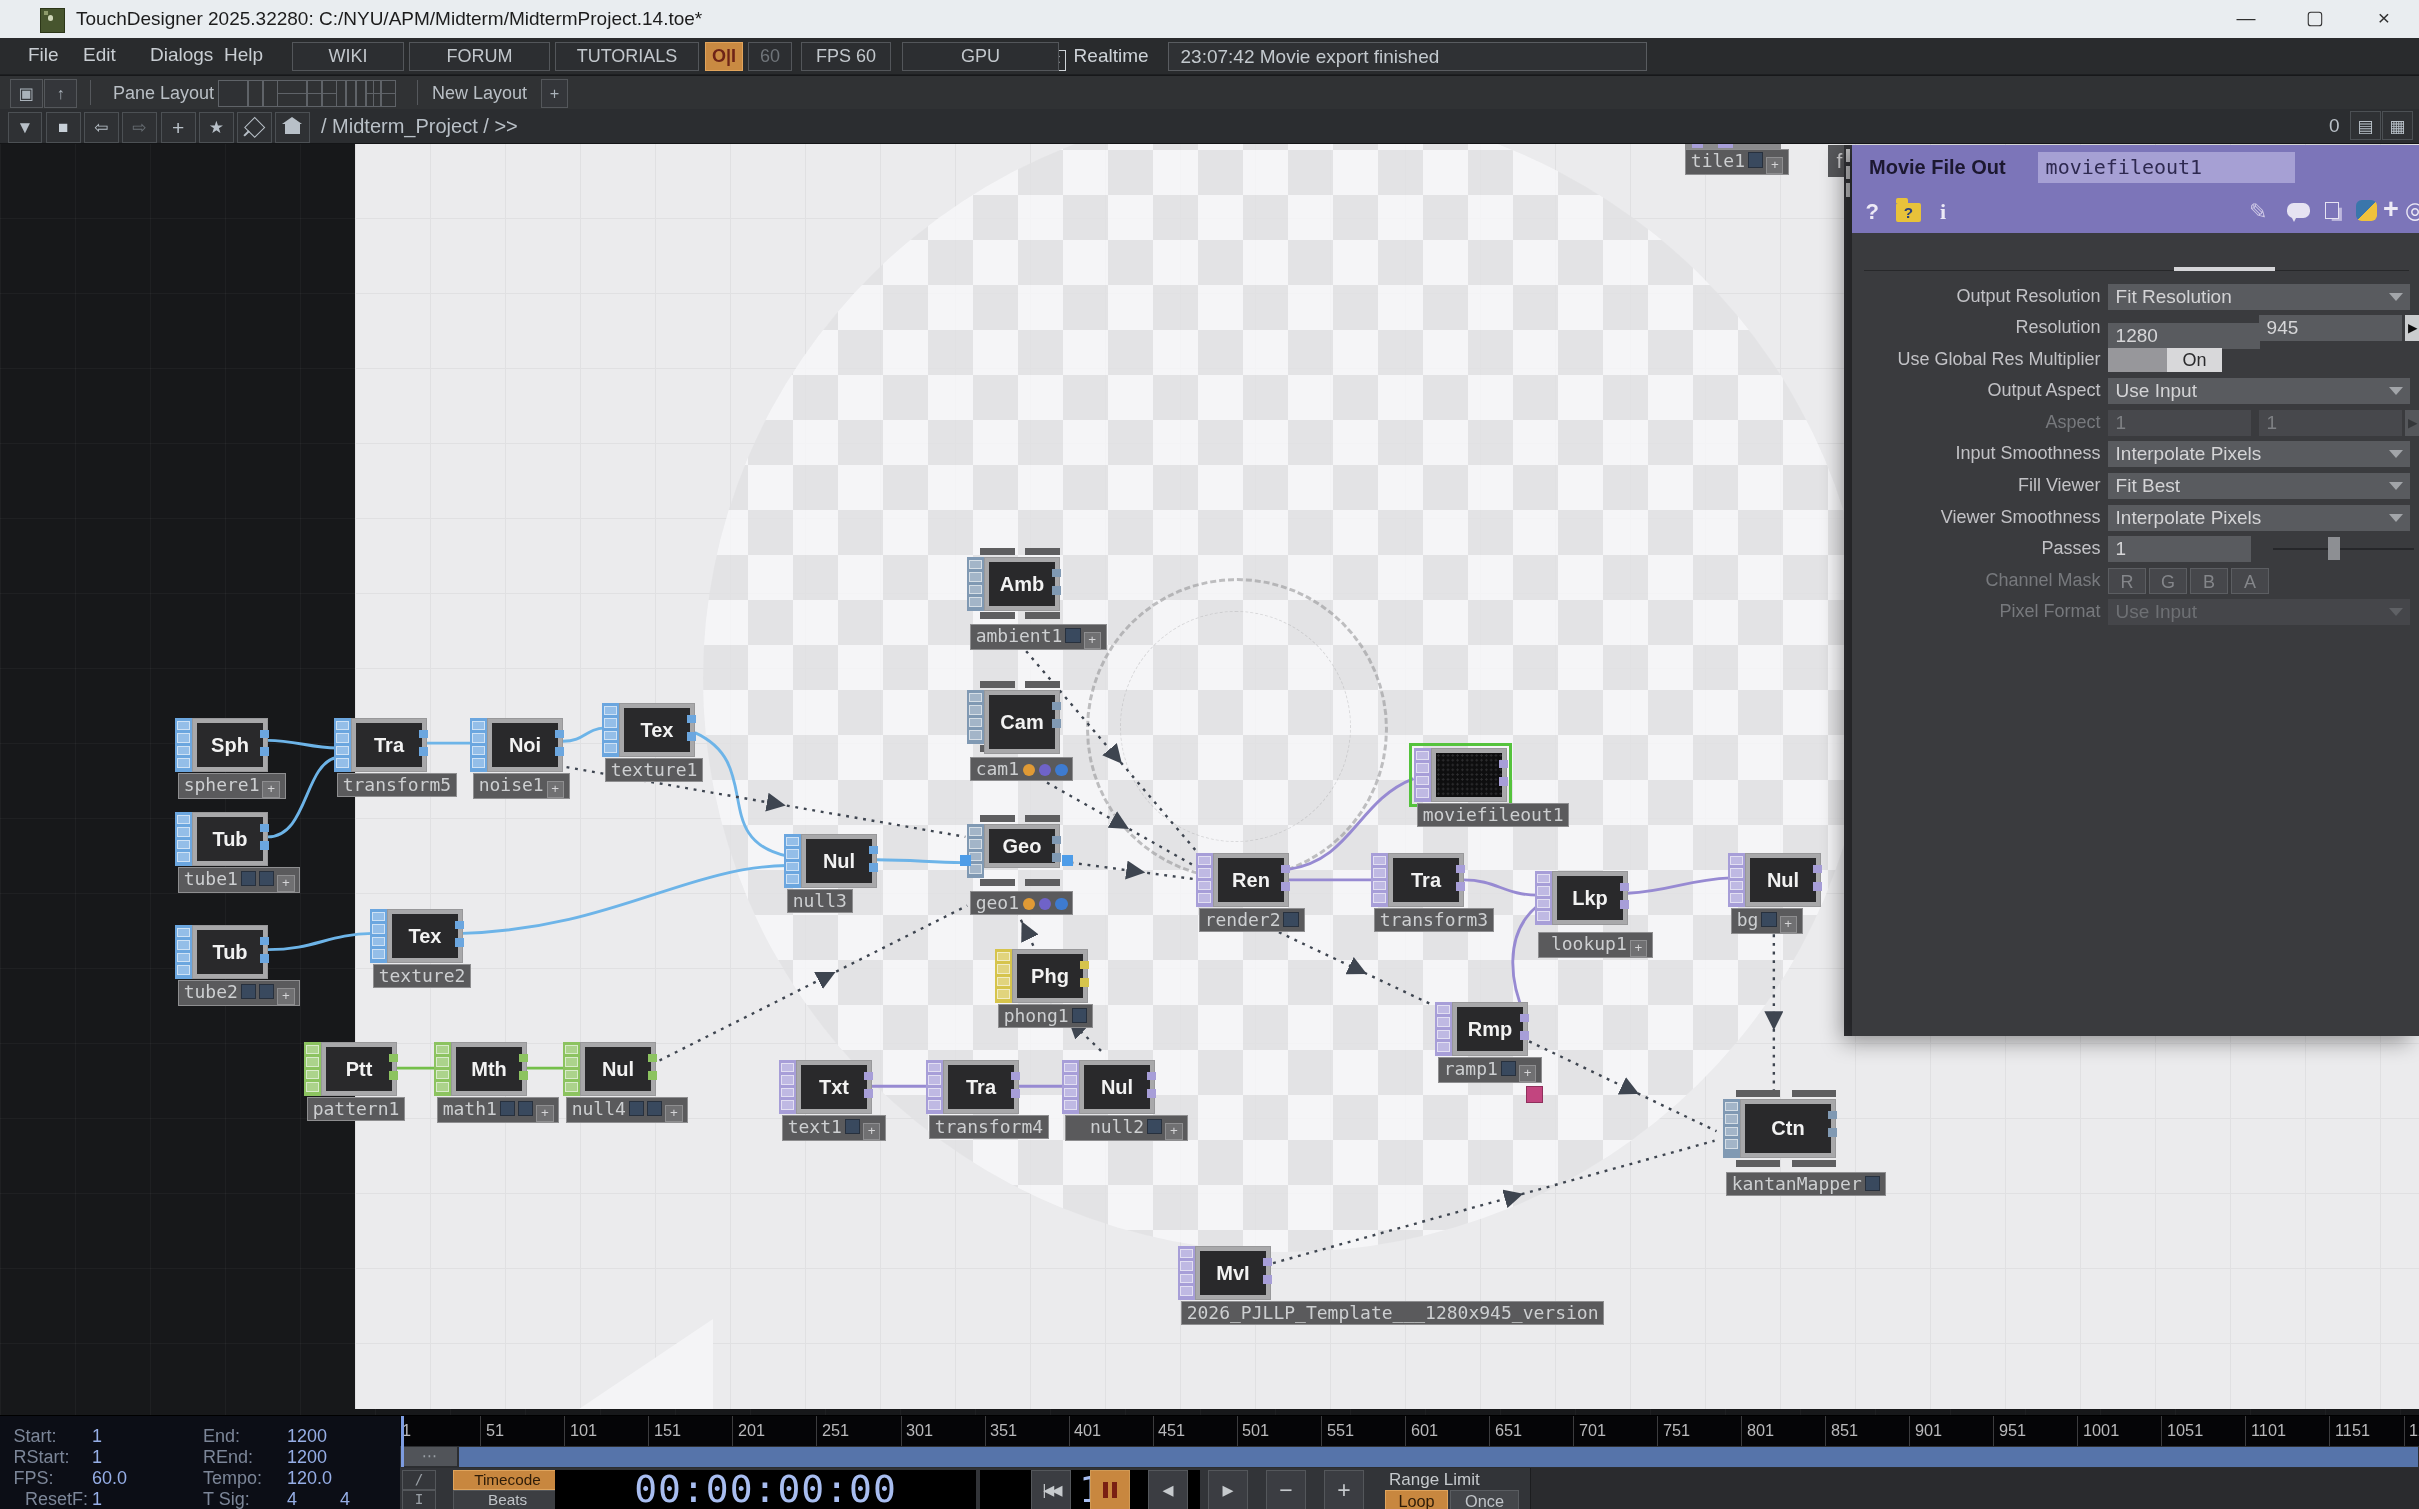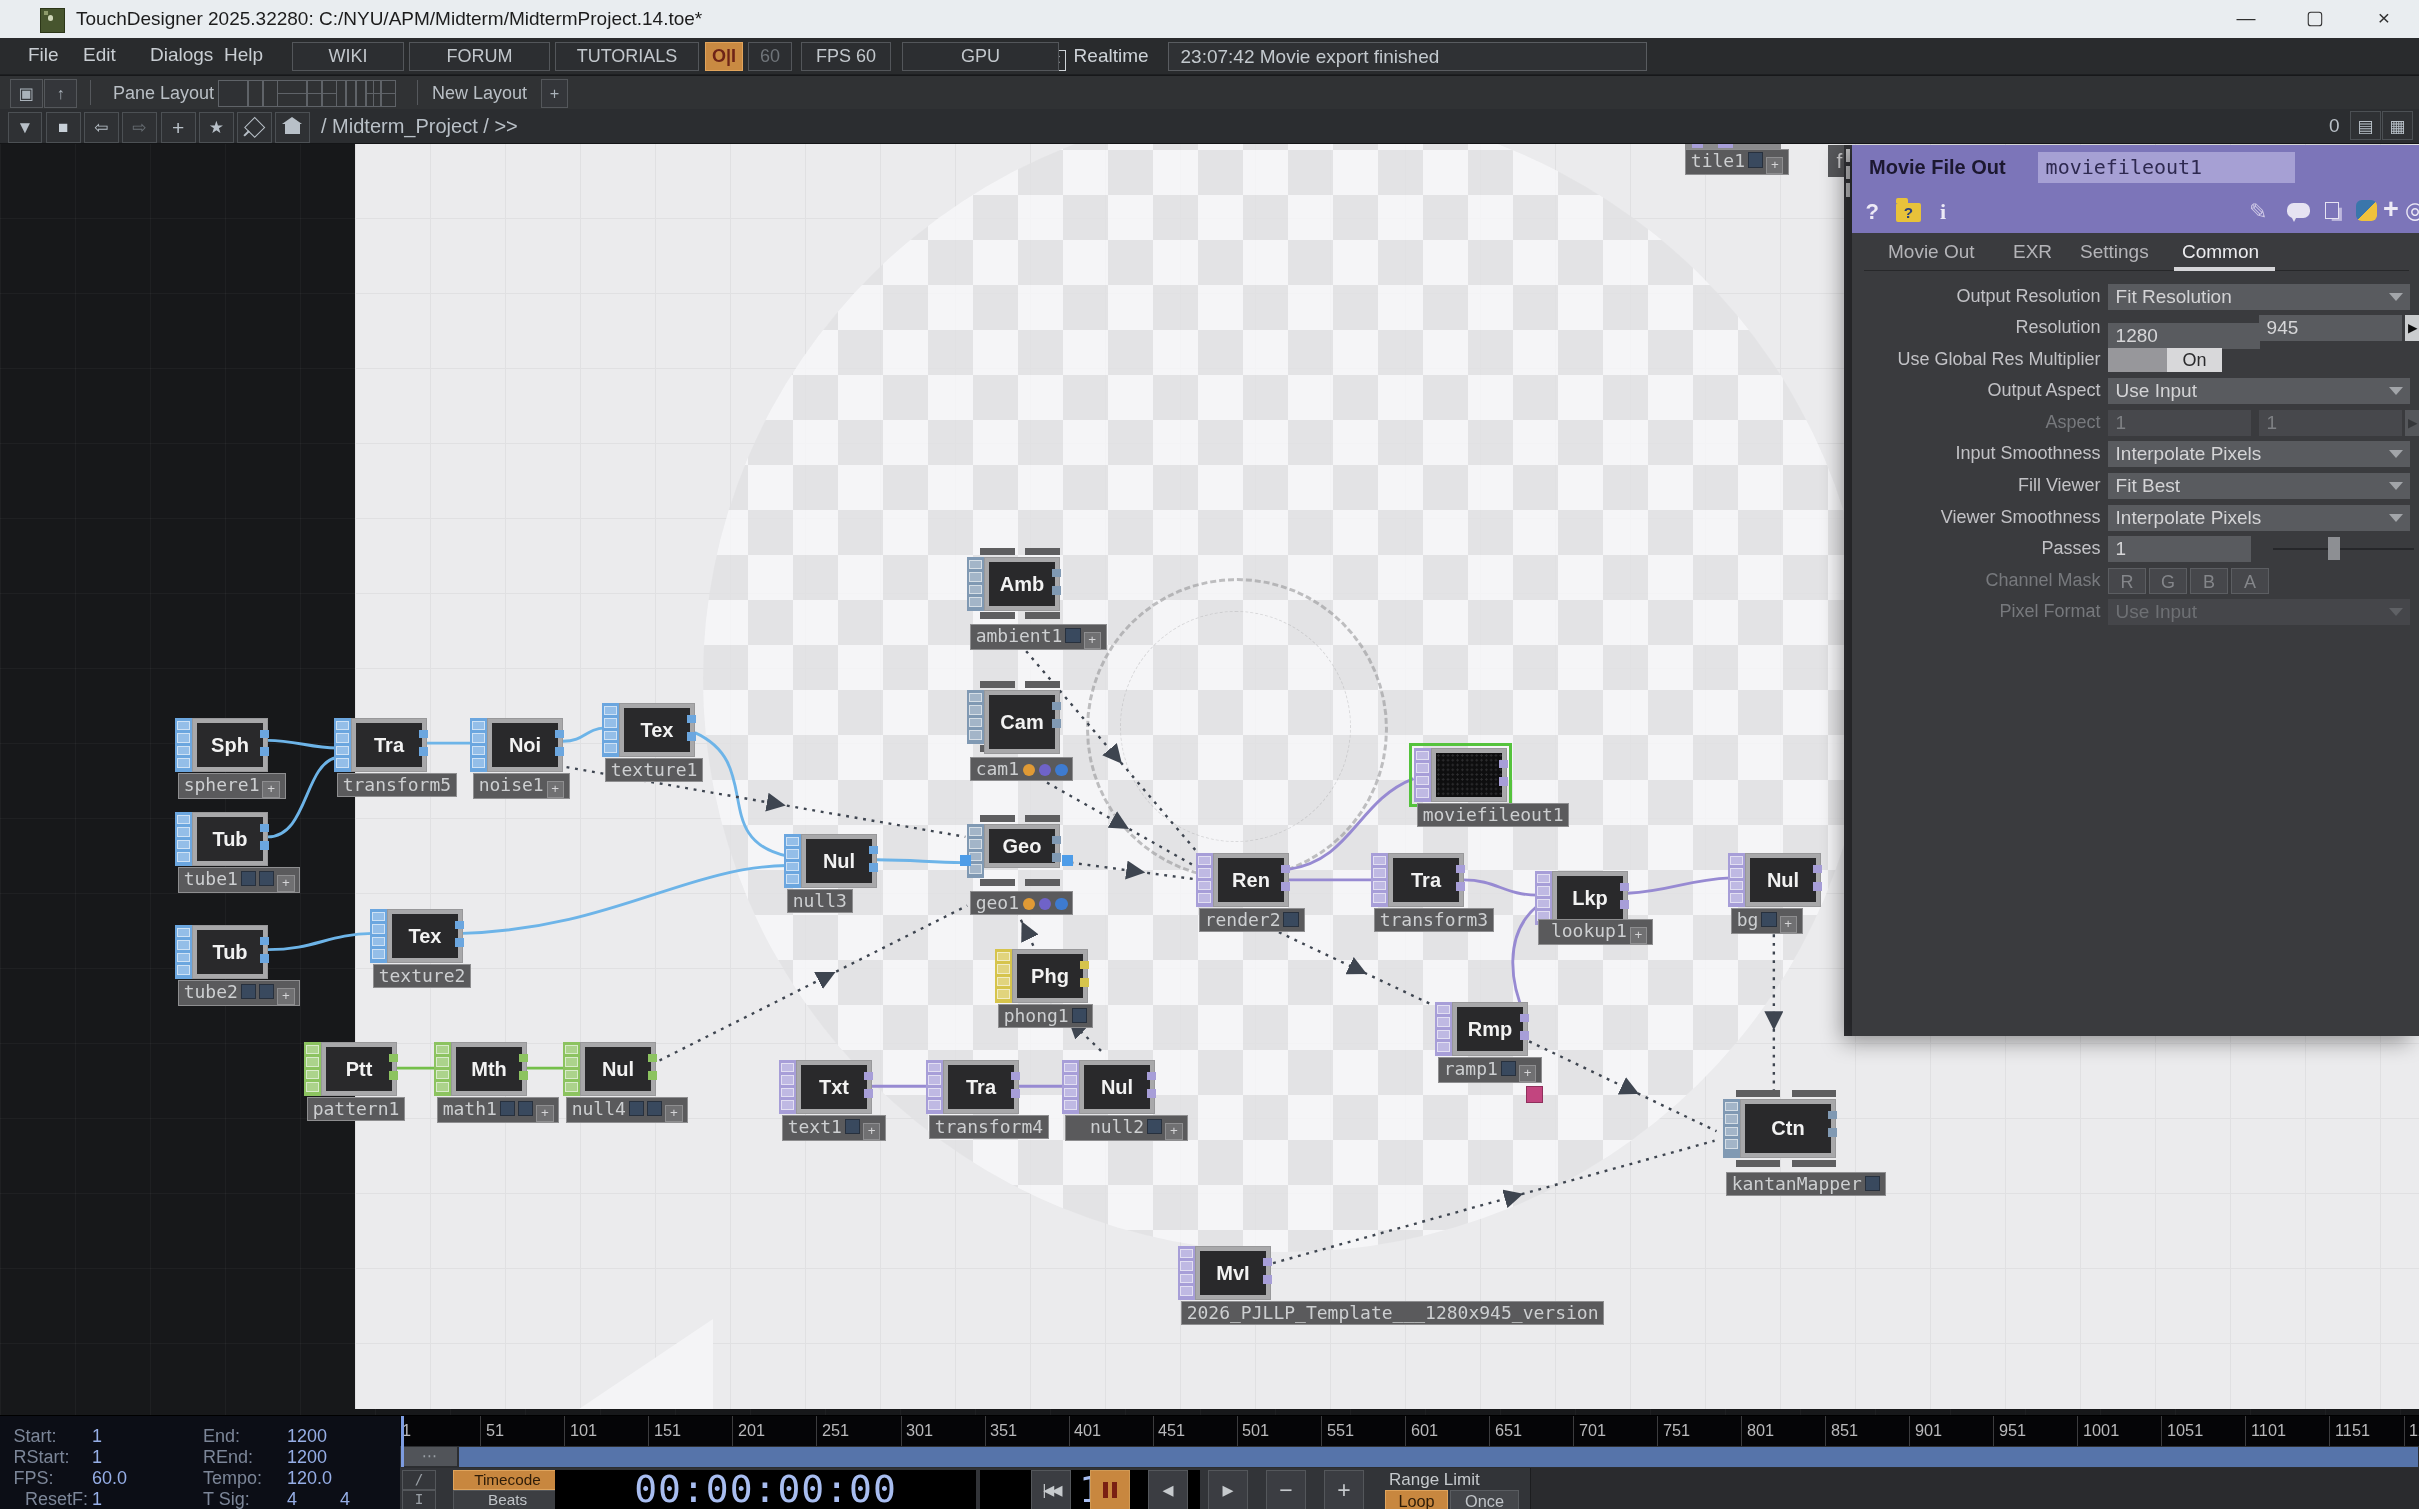--- a/index.html
+++ b/index.html
@@ -480,21 +480,21 @@
             <i></i>
             <i></i>
             <i></i>
             <i></i>
           </div>
           <div class="nframe">
             <div class="nscreen">Lkp</div>
           </div>
           <div class="nout" style="top: 11.5px; background: rgb(167, 158, 216);"></div>
           <div class="nout" style="top: 29px; background: rgb(167, 158, 216);"></div>
-          <div class="nlabel" style="left: 2.9px; top: 48px; padding-left: 12px;"><span>lookup1</span><span class="chipplus">+</span></div>
+          <div class="nlabel" style="left: 2.9px; top: 61px; padding-left: 12px;"><span>lookup1</span><span class="chipplus">+</span></div>
         </div>
         <div class="node" style="left: 1728px; top: 710px; width: 93px; height: 54px;">
           <div class="nstrip" style="height: 54px; background: rgb(167, 158, 216);">
             <i></i>
             <i></i>
             <i></i>
             <i></i>
           </div>
           <div class="nframe">
             <div class="nscreen">Nul</div>
@@ -670,26 +670,20 @@
       <span class="hicon" style="left:13.4px;">?</span>
       <span class="folder">?</span>
       <span class="hicon" style="left:88px;font-family:'Liberation Serif',serif;">i</span>
       <span class="hicon" style="left:397px;font-weight:normal;color:#cfc9e6;">✎</span>
       <span class="bubble"></span>
       <span class="copyic"></span>
       <span class="pyic"></span>
       <span class="hicon" style="left:531px;font-size:27px;top:2.9px;">+</span>
       <span class="hicon" style="left:553px;font-size:23px;top:5.7px;font-weight:normal;">◎</span>
     </div>
-    <div id="ptabs">
-        <div class="ptab" style="left: 36px;">Movie Out</div>
-        <div class="ptab" style="left: 161px;">EXR</div>
-        <div class="ptab" style="left: 228px;">Settings</div>
-        <div class="ptab active" style="left: 330px;">Common</div>
-      </div>
     <div id="ptabline"></div>
     <div id="ptabunder" style="left: 322px; width: 101px;"></div>
     <div id="prows">
         <div class="prow" style="top: 136px;">
           <div class="plabel">Output Resolution</div>
           <div class="pdrop">Fit Resolution<div class="caret"></div></div>
         </div>
         <div class="prow" style="top: 167px;">
           <div class="plabel">Resolution</div>
           <div class="pfield" style="left: 256px; width: 152px; margin-top: 8px;">1280</div>

